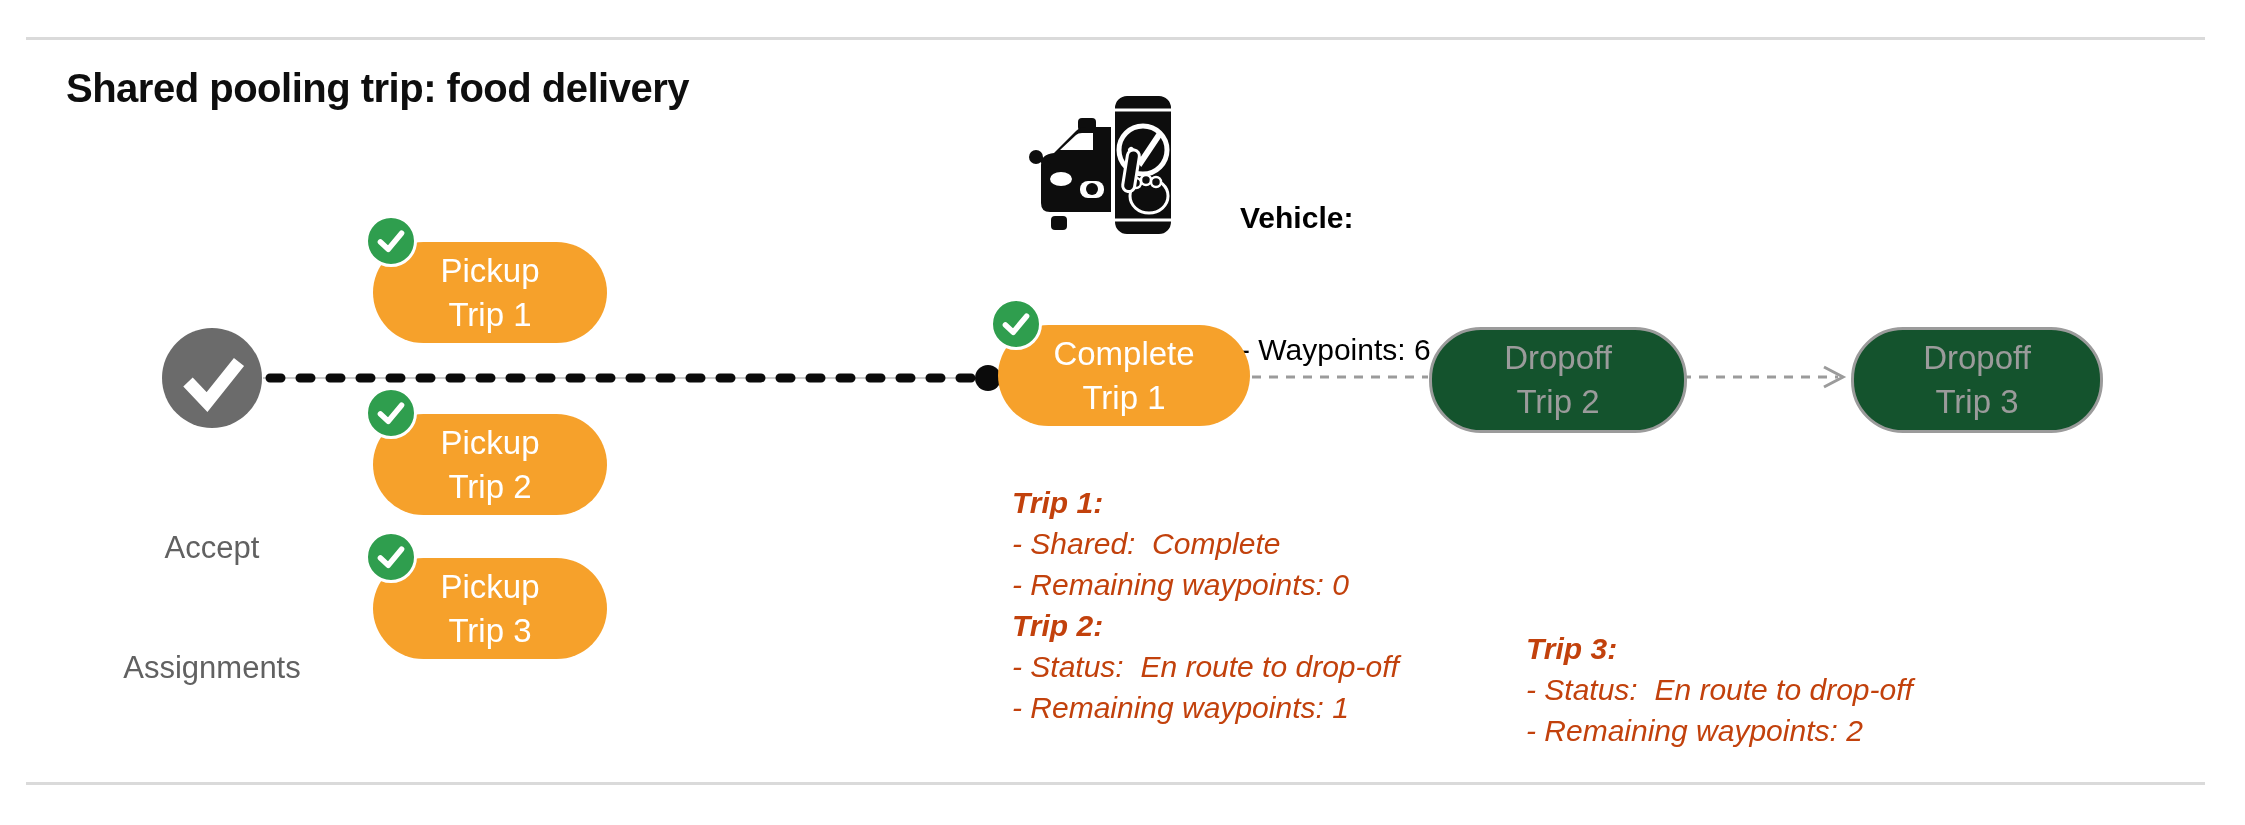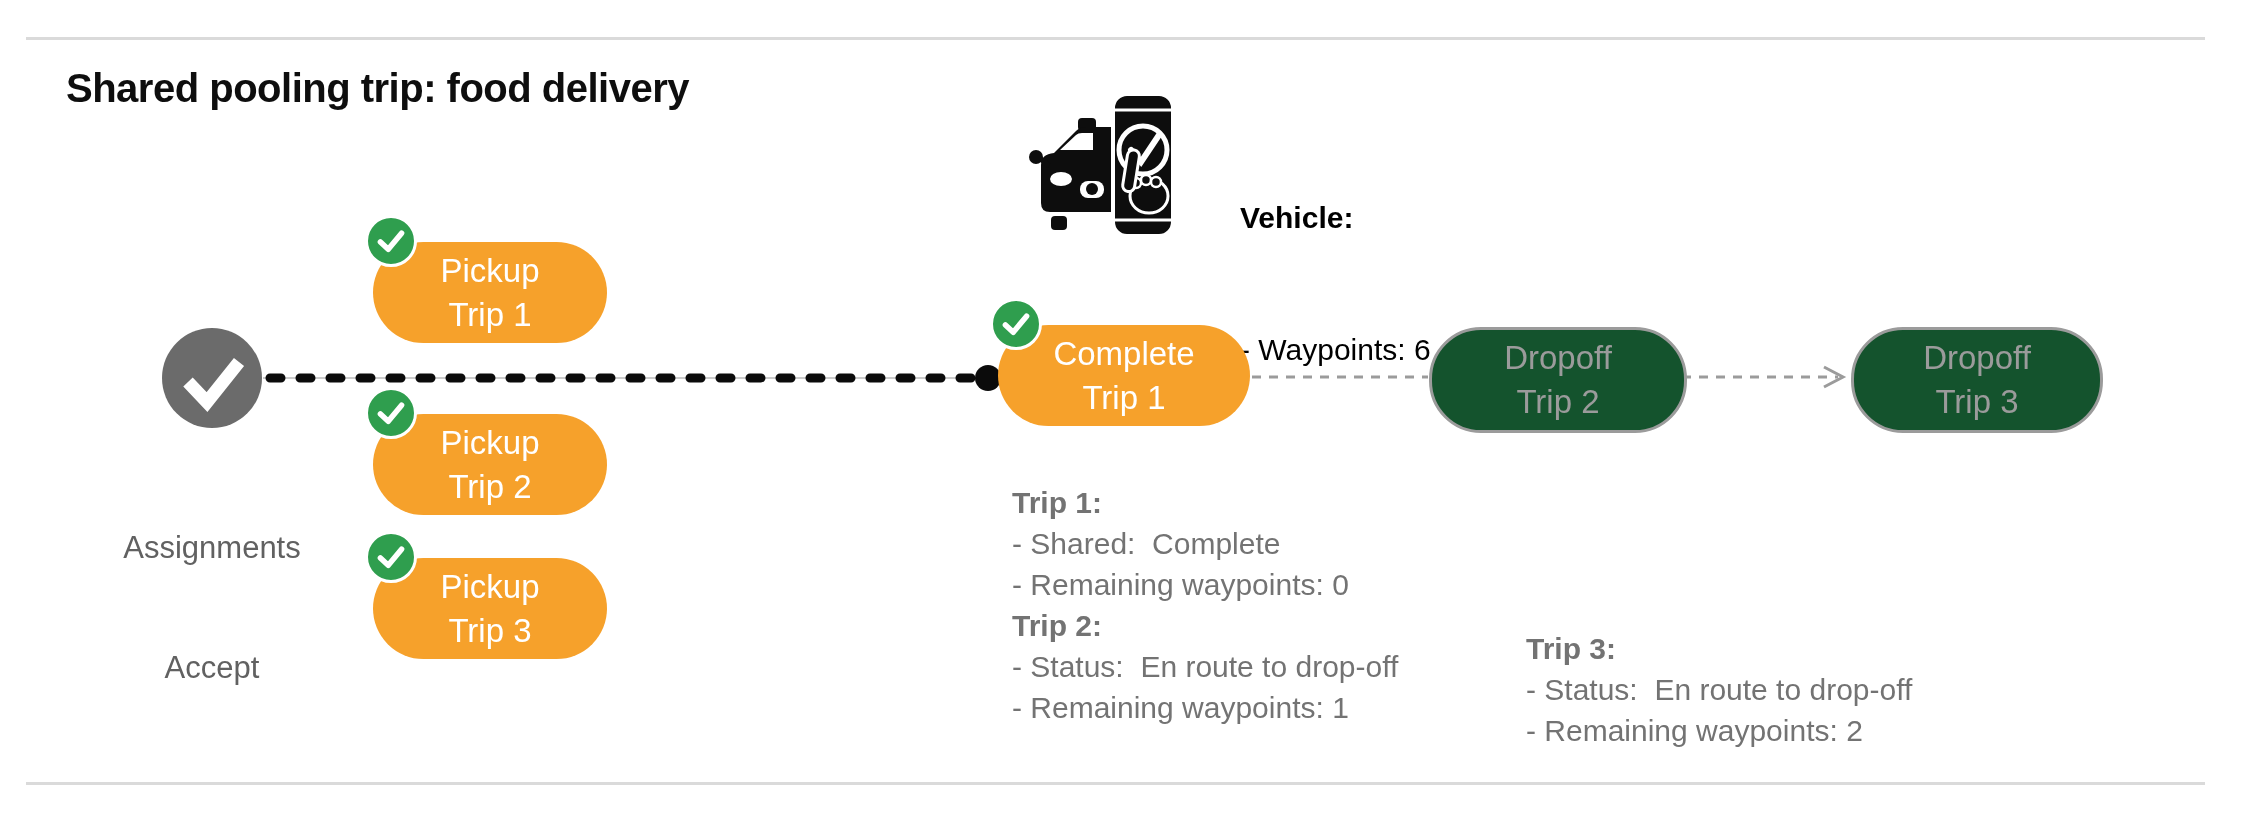--- a/index.html
+++ b/index.html
@@ -38,21 +38,21 @@
   #pill-complete{left:998px;top:325px;width:252px;height:101px;}
   #pill-dropoff-2{left:1429px;top:327px;width:252px;height:100px;}
   #pill-dropoff-3{left:1851px;top:327px;width:246px;height:100px;}
   
   .badge{
     position:absolute;left:-8px;top:-27px;width:46px;height:46px;border-radius:50%;
     background:#2F9E4E;border:3px solid #FFFFFF;box-sizing:content-box;z-index:2;
   }
   .badge svg{position:absolute;inset:0;}
   
-  .status-block{position:absolute;font-size:30px;line-height:41px;color:#737373;}
+  .status-block{position:absolute;font-size:30px;line-height:41px;color:#c2410c;font-style:italic;}
   .status-block .line{white-space:pre;}
   .status-block .head{font-weight:700;}
   #status-left{left:1012px;top:482px;}
   #status-right{left:1526px;top:585px;margin-top:43px;}
 </style>
 </head>
 <body>
 
 <div id="canvas">
 
@@ -104,22 +104,22 @@
     <line x1="1682" y1="377" x2="1838" y2="377" stroke="#9B9B9B" stroke-width="3" stroke-dasharray="9 8"></line>
     <polyline points="1824,367 1843,377 1824,387" fill="none" stroke="#9B9B9B" stroke-width="3"></polyline>
   </svg>
 
   <div id="accept-node">
     <svg viewBox="0 0 100 100" xmlns="http://www.w3.org/2000/svg">
       <path d="M26 54 L45 74 L77 34" fill="none" stroke="#FFFFFF" stroke-width="13"></path>
     </svg>
   </div>
   <div id="accept-label">
+    <div>Accept</div>
     <div>Assignments</div>
-    <div>Accept</div>
   </div>
 
   <div class="pill filled" id="pill-pickup-1">
     <span class="badge">
       <svg viewBox="0 0 100 100">
           <path d="M27 52 L44 68 L73 33" fill="none" stroke="#FFFFFF" stroke-width="12" stroke-linecap="round" stroke-linejoin="round"></path>
         </svg>
     </span>
     <div>Pickup</div>
     <div>Trip 1</div>

